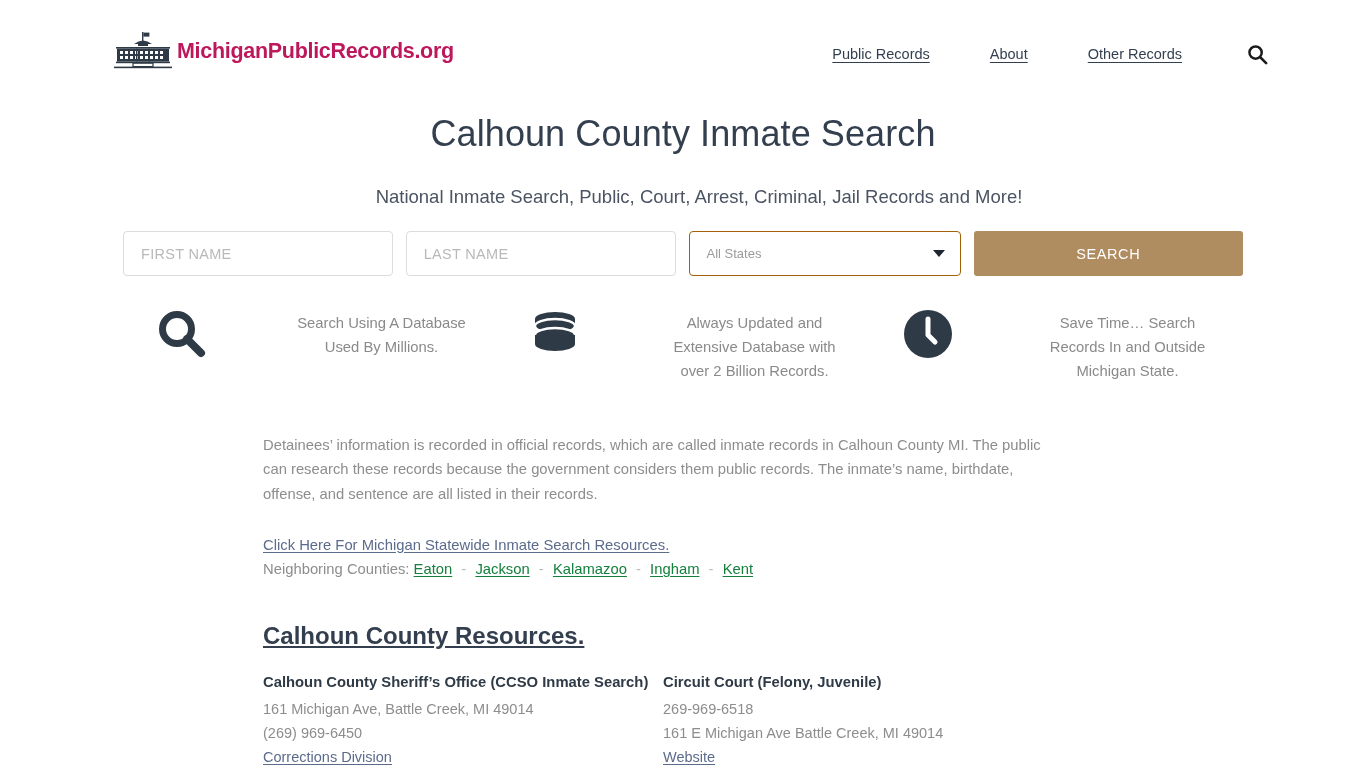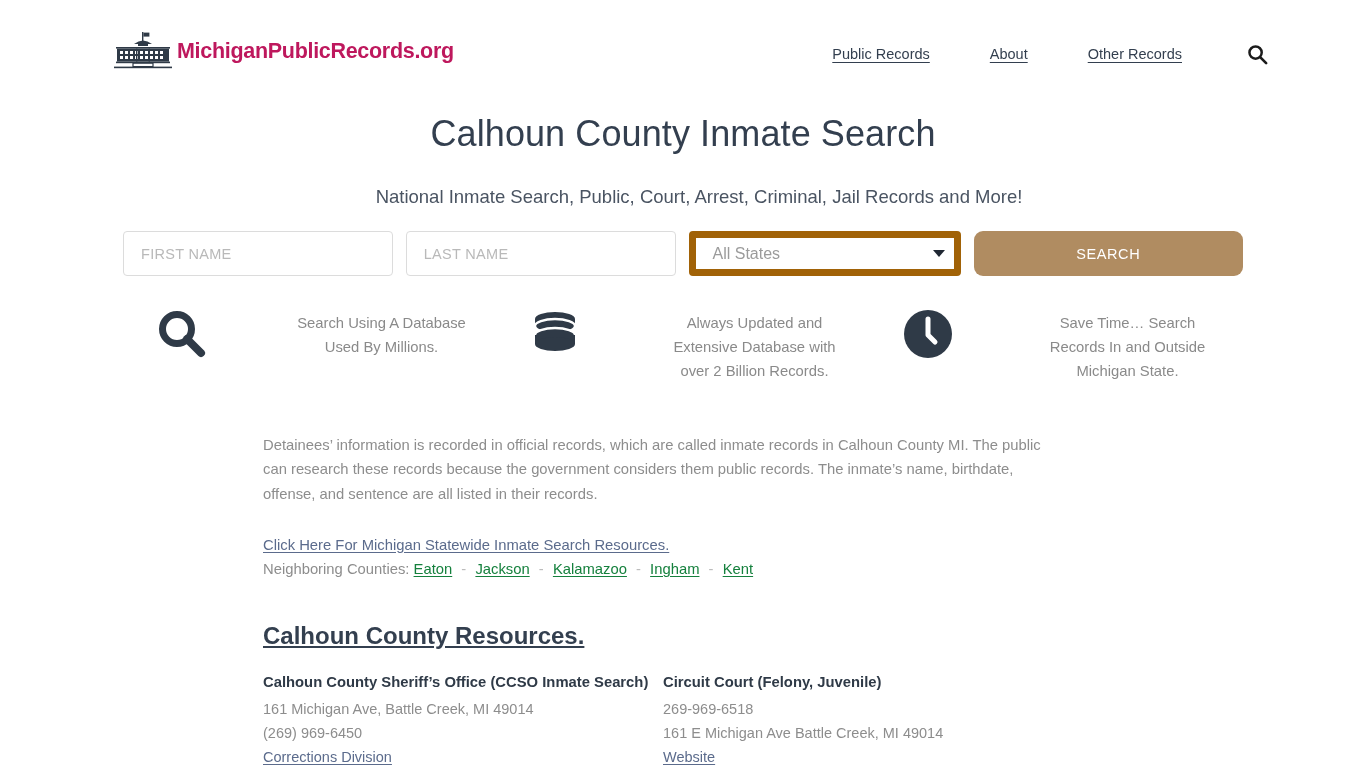--- a/index.html
+++ b/index.html
@@ -114,43 +114,43 @@
     padding: 0 17px;
     font-family: "Liberation Sans", sans-serif;
     outline: none;
   }
   .field::placeholder { color: #b9b9b9; letter-spacing: 0.3px; }
   .field-first { width: 272px; margin-right: 13px; }
   .field-last  { width: 272px; margin-right: 13px; }
   .select-wrap { position: relative; width: 272px; margin-right: 13px; }
   .select-box {
     width: 272px; height: 45px;
-    border: 7px solid #a16207;
+    border: 1px solid #a16207;
     border-radius: 4px;
     background: #ffffff;
     display: flex; align-items: center;
     padding: 0 17px;
-    font-size: 16px;
+    font-size: 13px;
     color: #9b9b9b;
     cursor: pointer;
   }
   .select-caret {
     position: absolute;
     right: 16px; top: 19px;
     width: 0; height: 0;
     border-left: 6px solid transparent;
     border-right: 6px solid transparent;
     border-top: 7px solid #1f2733;
     pointer-events: none;
   }
   .btn-search {
     width: 272px; height: 45px;
     background: #b08c61;
     border: none;
-    border-radius: 9px;
+    border-radius: 3px;
     color: #ffffff;
     font-size: 14.5px;
     letter-spacing: 0.6px;
     cursor: pointer;
     font-family: "Liberation Sans", sans-serif;
   }
 
   
   .features {
     position: absolute;

